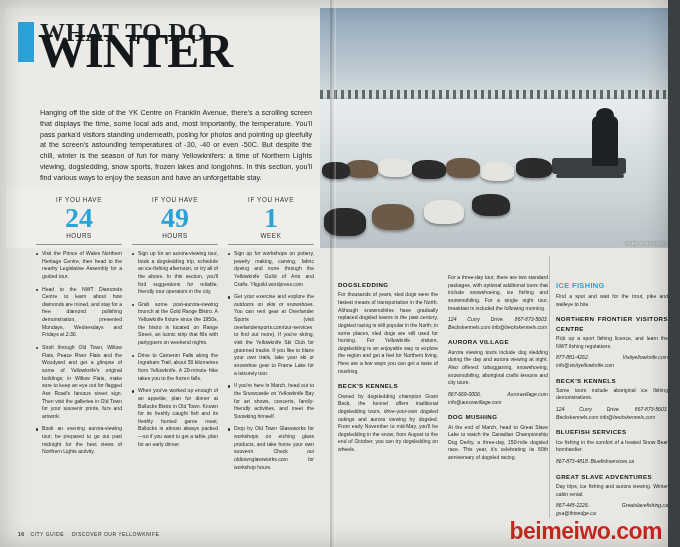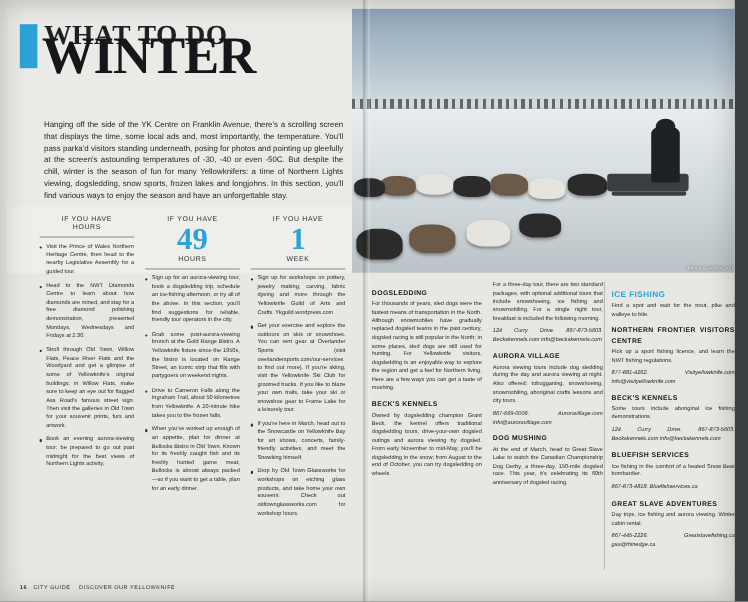--- a/index.html
+++ b/index.html
@@ -219,21 +219,21 @@
     position: absolute;
     left: 330px;
     top: 0;
     width: 6px;
     height: 547px;
     background: linear-gradient(90deg, rgba(0,0,0,.20), rgba(0,0,0,.05), rgba(255,255,255,.35));
   }
   
   .rp {
     position: absolute;
-    top: 256px;
+    top: 274px;
     font-size: 5.1px;
     line-height: 1.5;
     color: #23282c;
     text-align: justify;
   }
   .rp-c1 { left: 338px; width: 100px; }
   .rp-c2 { left: 448px; width: 100px; }
   .rp-c3 { left: 556px; width: 112px; }
   .sec-head {
     font-size: 6.2px;
@@ -328,20 +328,21 @@
 
   <div class="accent-bar"></div>
   <div class="headline1">WHAT TO DO</div>
   <div class="headline2">WINTER</div>
   <div class="intro">Hanging off the side of the YK Centre on Franklin Avenue, there's a scrolling screen that displays the time, some local ads and, most importantly, the temperature. You'll pass parka'd visitors standing underneath, posing for photos and pointing up gleefully at the screen's astounding temperatures of -30, -40 or even -50C. But despite the chill, winter is the season of fun for many Yellowknifers: a time of Northern Lights viewing, dogsledding, snow sports, frozen lakes and longjohns. In this section, you'll find various ways to enjoy the season and have an unforgettable stay.</div>
 
   <div class="ifyouhave">
 
     <div class="iyh-col">
       <div class="iyh-label">IF YOU HAVE</div>
+      <div class="iyh-num">24</div>
       <div class="iyh-unit">HOURS</div>
       <div class="iyh-rule"></div>
       <ul class="bullets">
         <li>Visit the Prince of Wales Northern Heritage Centre, then head to the nearby Legislative Assembly for a guided tour.</li>
         <li>Head to the NWT Diamonds Centre to learn about how diamonds are mined, and stay for a free diamond polishing demonstration, presented Mondays, Wednesdays and Fridays at 2:30.</li>
         <li>Stroll through Old Town, Willow Flats, Peace River Flats and the Woodyard and get a glimpse of some of Yellowknife's original buildings; in Willow Flats, make sure to keep an eye out for flagged Ass Road's famous street sign. Then visit the galleries in Old Town for your souvenir prints, furs and artwork.</li>
         <li>Book an evening aurora-viewing tour; be prepared to go out past midnight for the best views of Northern Lights activity.</li>
       </ul>
     </div>
 
@@ -408,14 +409,15 @@
     <p>Day trips, ice fishing and aurora viewing. Winter cabin rental.</p>
     <p class="ital">867-445-2226. Greatslavefishing.ca gsa@thinedge.ca</p>
   </div>
 
   <div class="footer-left">
     <span class="pg">16</span>
     <span>CITY GUIDE</span>
     <span style="margin-left:6px;">DISCOVER OUR YELLOWKNIFE</span>
   </div>
 
+  <div class="watermark">beimeiwo.com</div>
   <div class="page-shadow"></div>
 </div>
 
 </body></html>

